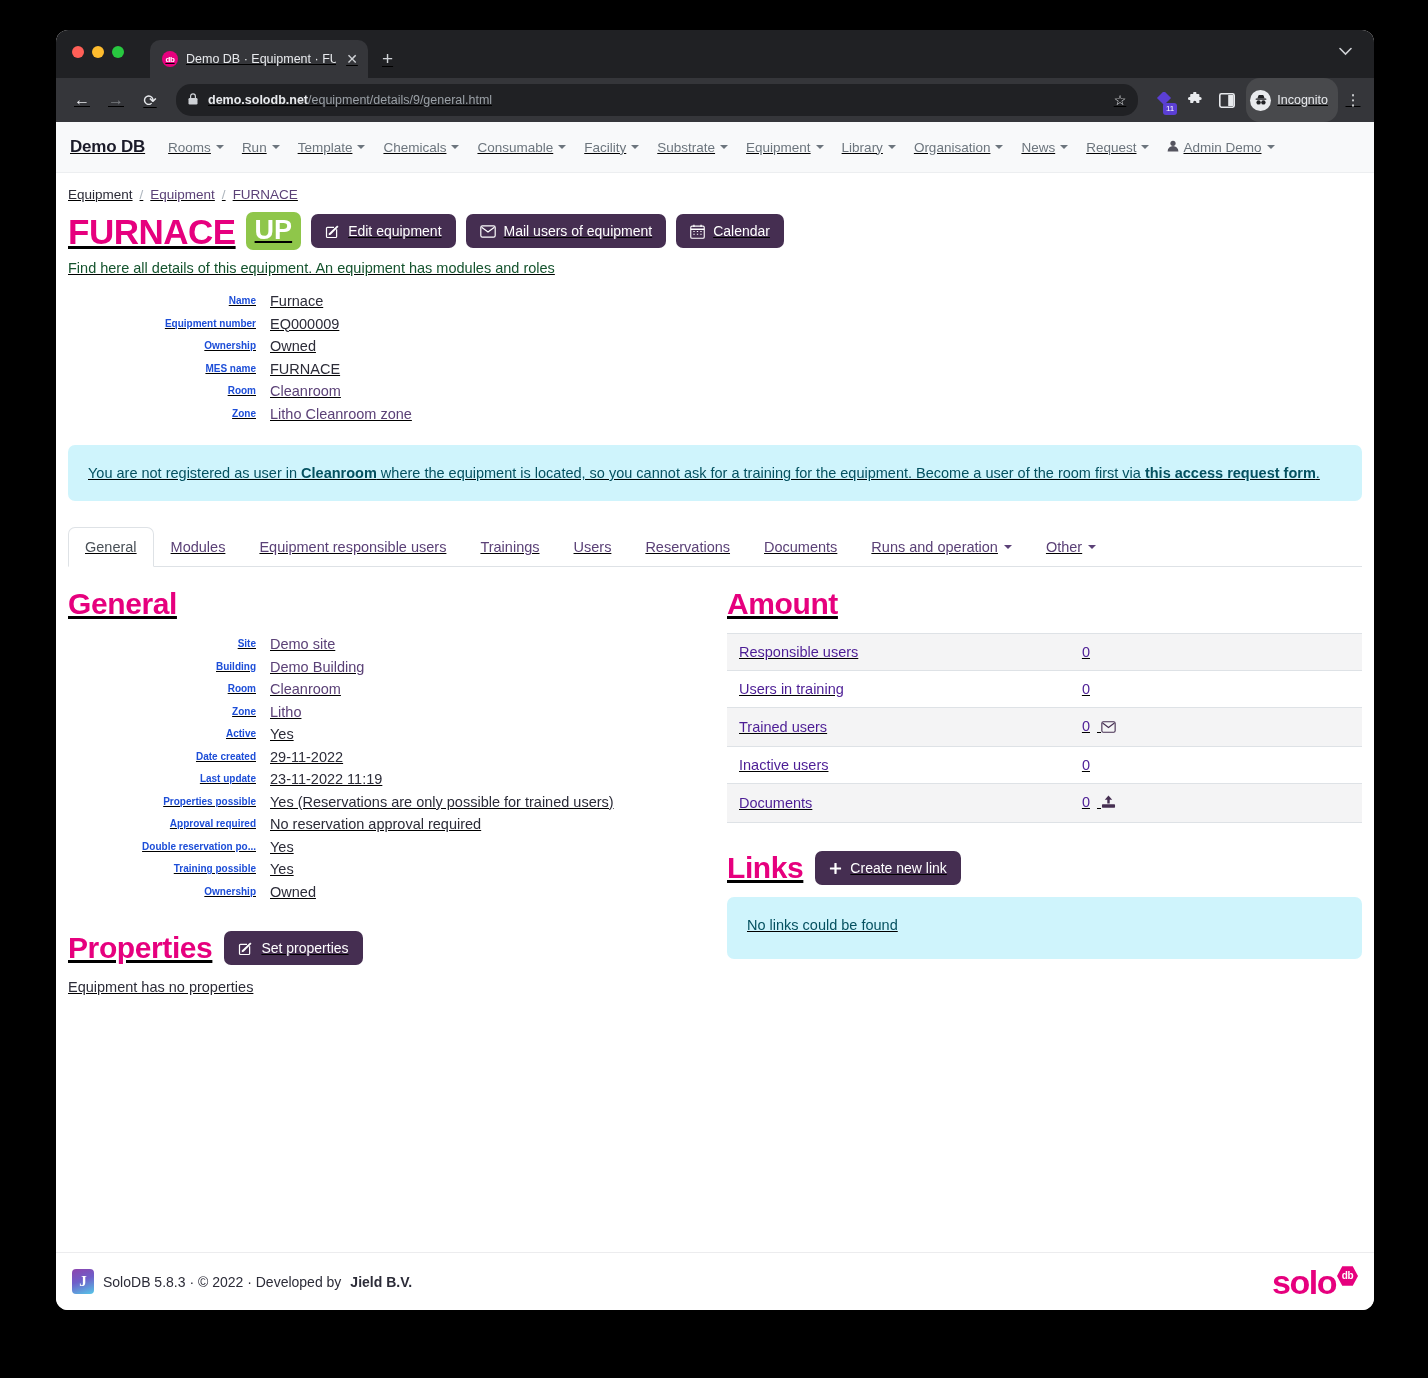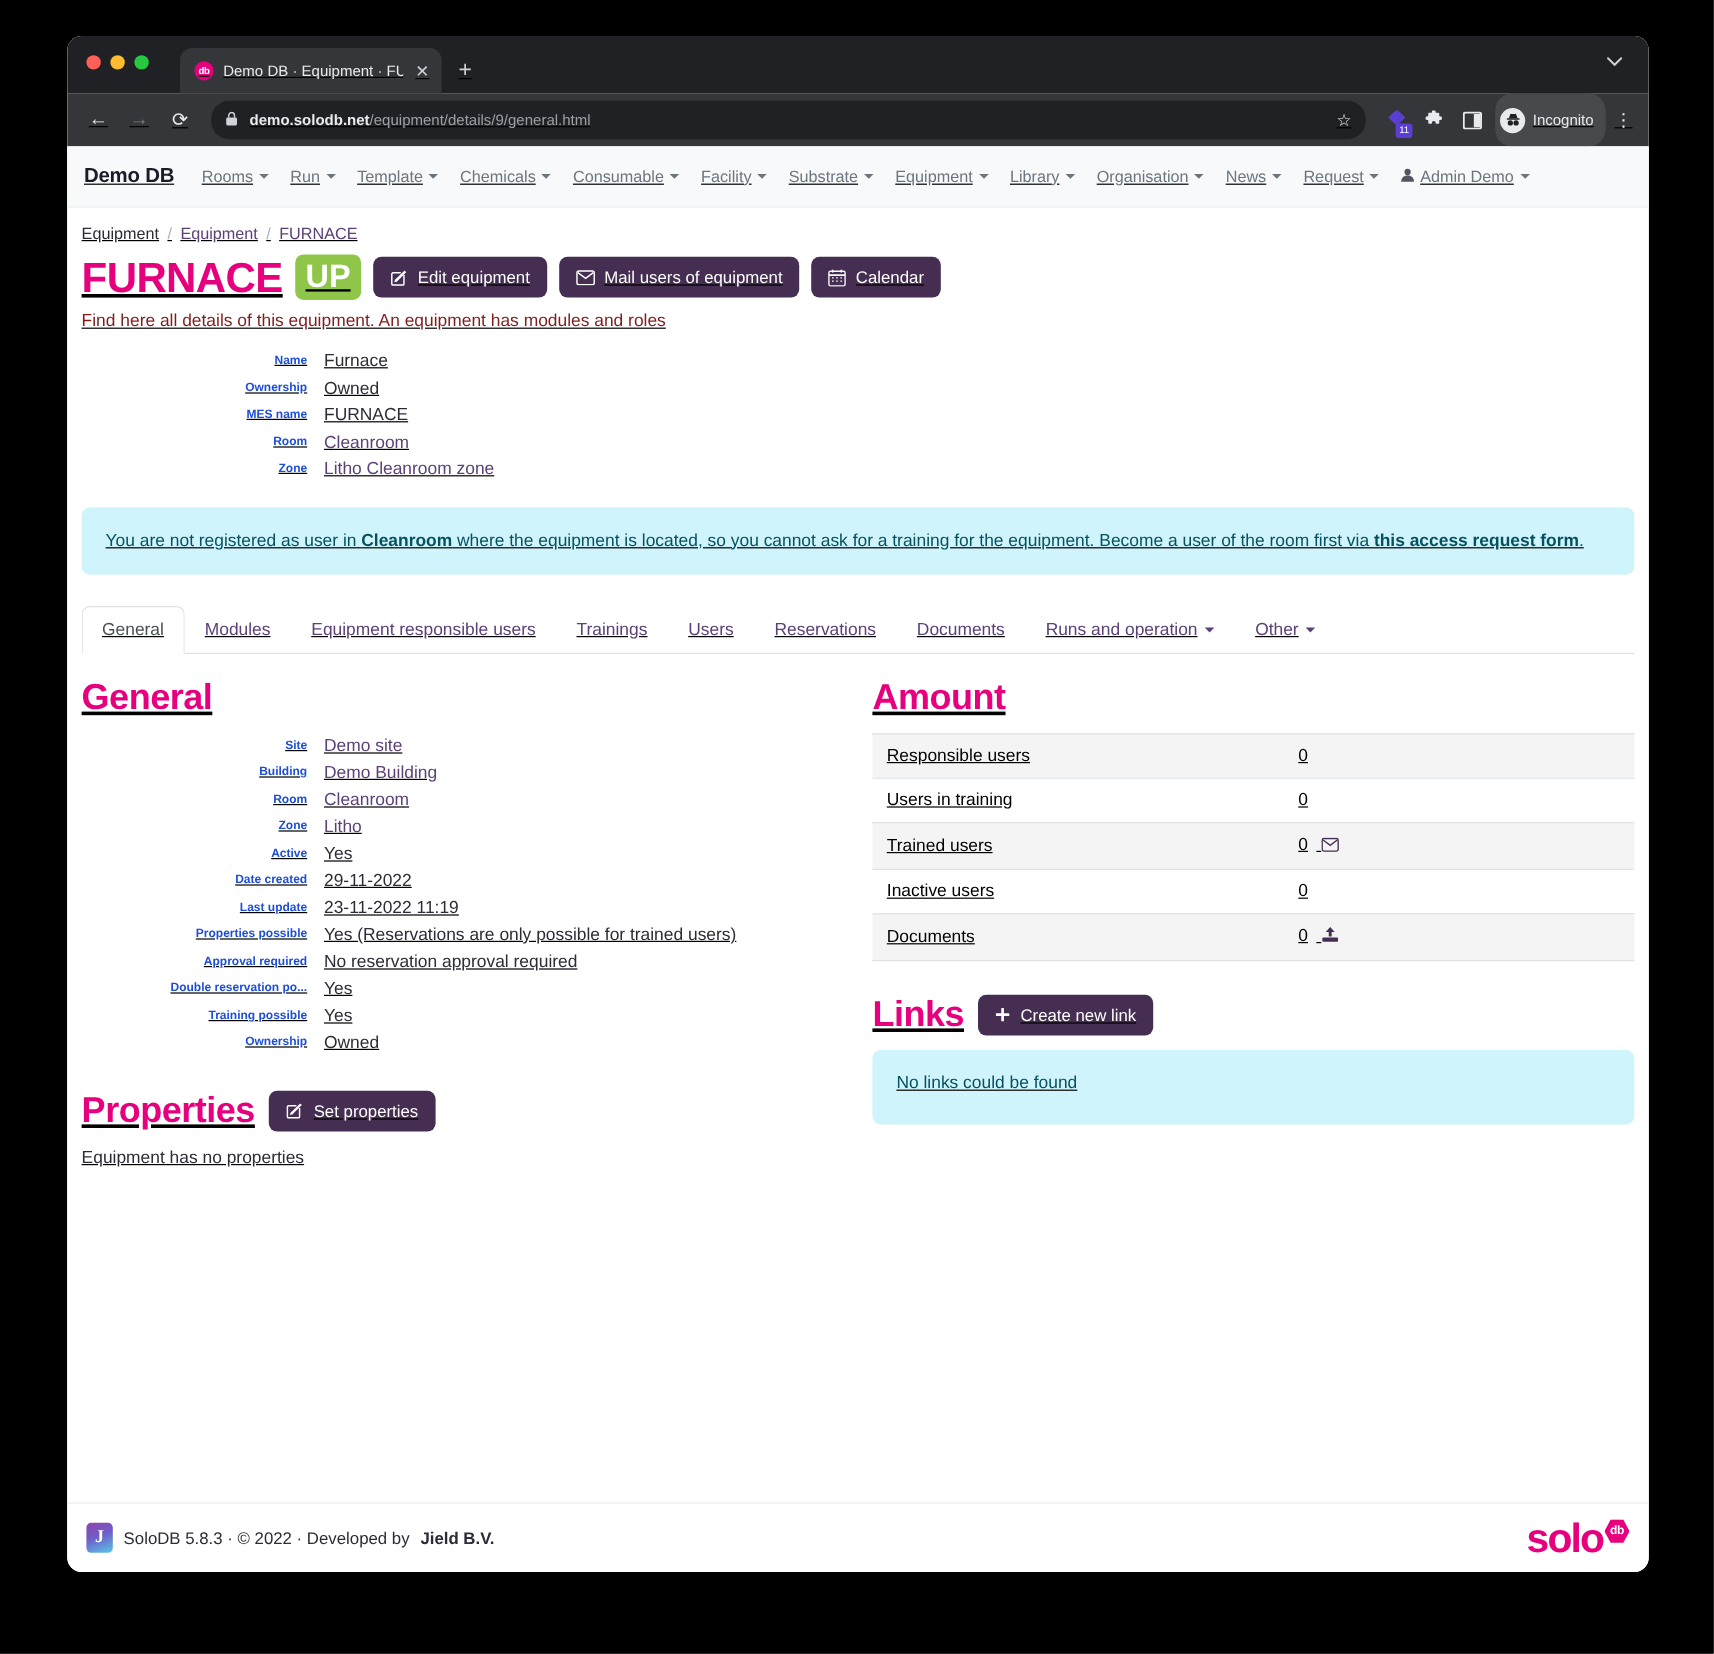--- a/index.html
+++ b/index.html
@@ -213,21 +213,21 @@
     padding: 9px 14px;
     display: inline-flex; align-items: center; gap: 8px;
     white-space: nowrap;
     border: none;
     font-family: inherit;
   }
   .title-row .btn { margin-left: 10px; }
   .btn svg { display: block; }
 
   .lead {
-    font-size: 14.5px; color: #7f1d1d;
+    font-size: 14.5px; color: #14532d;
     margin: 10px 0 14px 0;
   }
 
   
   dl.dl { margin: 0; display: block; }
   .dl-row { display: flex; line-height: 22.5px; }
   .dl-row dt {
     width: 202px;
     text-align: right;
     font-weight: bold;
@@ -293,21 +293,21 @@
     letter-spacing: -0.4px;
     display: flex; align-items: center; gap: 12px;
   }
   h2.section .btn { font-size: 14px; }
 
   
   table.amount {
     width: 100%;
     border-collapse: collapse;
     font-size: 14.5px;
-    color: #000000;
+    color: #4c1d95;
   }
   table.amount td {
     padding: 10px 12px;
     border-top: 1px solid #dee2e6;
   }
   table.amount tr:last-child td { border-bottom: 1px solid #dee2e6; }
   table.amount tr:nth-child(odd) td { background: #f4f4f5; }
   table.amount td.val { width: 46%; }
   table.amount td.val span.n { margin-right: 7px; }
   .mini-icon { display: inline-block; vertical-align: -2px; color: #452e51; }
@@ -537,20 +537,24 @@
           <span>Calendar</span>
         </button>
       </div>
 
       <div class="lead">Find here all details of this equipment. An equipment has modules and roles</div>
 
       <dl class="dl">
         <div class="dl-row">
             <dt>Name</dt>
             <dd>Furnace</dd>
+          </div>
+        <div class="dl-row">
+            <dt>Equipment number</dt>
+            <dd>EQ000009</dd>
           </div>
         <div class="dl-row">
             <dt>Ownership</dt>
             <dd>Owned</dd>
           </div>
         <div class="dl-row">
             <dt>MES name</dt>
             <dd>FURNACE</dd>
           </div>
         <div class="dl-row">

